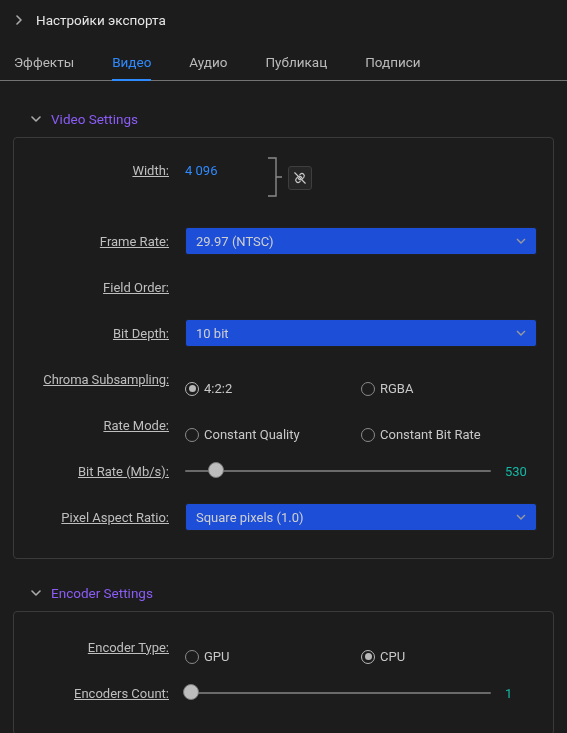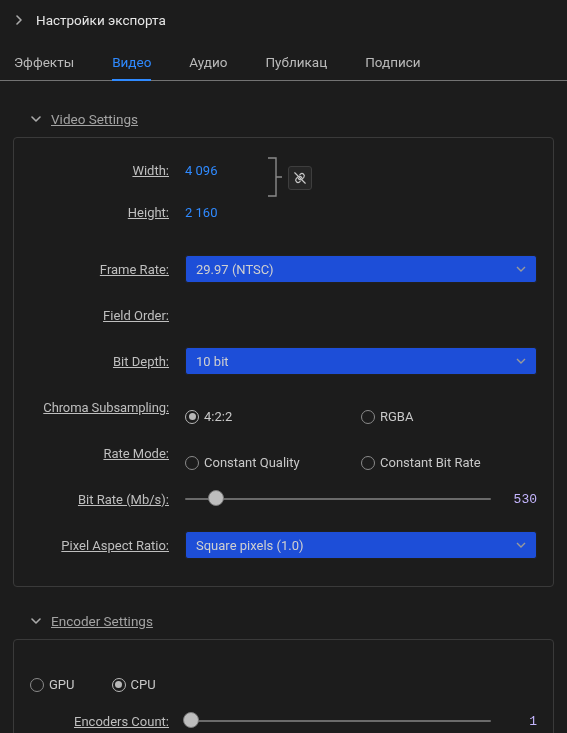--- a/index.html
+++ b/index.html
@@ -14,21 +14,21 @@
   
   .tabs{display:flex;gap:38px;padding:4px 0 0 14px;border-bottom:1px solid #737373;}
   .tab{color:#bababa;padding:6px 0 10px 0;cursor:pointer;position:relative;font-size:13.5px;}
   .tab.active{color:#2f8aff;}
   .tab.active::after{content:"";position:absolute;left:0;right:0;bottom:-1px;height:2px;background:#2f8aff;}
 
   .wrap{padding:30px 13px 0 13px;}
 
   
   .sechdr{display:flex;align-items:center;gap:10px;padding:0 0 10px 18px;}
-  .sec-title{color:#a3a3a3;font-size:13.5px;text-decoration:underline;}
+  .sec-title{color:#8b5cf6;font-size:13.5px;}
 
   
   .secbody{border:1px solid #3a3a3a;border-radius:4px;padding:18px 16px 24px 16px;margin-bottom:26px;}
 
   
   .row{display:grid;grid-template-columns:155px 1fr;align-items:center;min-height:34px;}
   .row.tight{min-height:28px;}
   .lbl{color:#bfbfbf;text-align:right;padding-right:16px;font-size:13px;text-decoration:underline;}
   .fld{display:flex;align-items:center;gap:12px;color:#c8c8c8;}
   .linkval{color:#2f8aff;cursor:ew-resize;}
@@ -52,21 +52,21 @@
   .radio{width:14px;height:14px;border-radius:50%;border:1.5px solid #8a8a8a;display:flex;align-items:center;justify-content:center;flex:0 0 auto;}
   .radio.sel{border-color:#b8b8b8;}
   .radio.sel::after{content:"";width:7px;height:7px;border-radius:50%;background:#b8b8b8;}
   .radlbl{color:#c8c8c8;}
 
   
   .sliderrow{display:flex;align-items:center;gap:14px;flex:1;}
   .slider{position:relative;flex:1;height:18px;}
   .track{position:absolute;top:8px;left:0;right:0;height:2px;background:#6a6a6a;border-radius:2px;}
   .thumb{position:absolute;top:0;width:16px;height:16px;border-radius:50%;background:#bdbdbd;border:1px solid #7a7a7a;transform:translateX(-50%);}
-  .slval{color:#c4b5fd;min-width:32px;text-align:right;font-family:Liberation Mono, monospace;}
+  .slval{color:#14b8a6;min-width:32px;}
 
   
   svg{display:block;}
 </style>
 </head>
 <body>
 
 <div class="panel">
 
   <div class="hdr">
@@ -100,26 +100,20 @@
     <div class="secbody">
 
       <div class="dims">
         <div class="row tight">
           <span class="lbl">Width:</span>
           <div class="fld">
               <span class="linkval">4 096</span>
             </div>
         </div>
         <div style="height:14px"></div>
-        <div class="row tight">
-          <span class="lbl">Height:</span>
-          <div class="fld">
-              <span class="linkval">2 160</span>
-            </div>
-        </div>
 
         <div class="bracket">
           <svg width="16" height="46" viewBox="0 0 16 46">
             <path d="M2 4 L10 4 L10 42 L2 42 M10 23 L16 23" stroke-width="1.4"></path>
           </svg>
         </div>
         <div class="lockbtn">
           <span>
             <svg width="16" height="14" viewBox="0 0 24 24" fill="none" stroke="#c8c8c8" stroke-width="2" stroke-linecap="round">
               <path d="M9 12.5a4 4 0 0 0 6.5 1.3l3-3a4 4 0 0 0-5.6-5.6l-1.3 1.3"></path>
@@ -236,20 +230,21 @@
         <svg width="10" height="8" viewBox="0 0 10 8">
             <path d="M1 2 L5 6 L9 2" stroke="#aaaaaa" stroke-width="1.6" fill="none" stroke-linecap="round" stroke-linejoin="round"></path>
           </svg>
       </span>
       <span class="sec-title">Encoder Settings</span>
     </div>
 
     <div class="secbody">
 
       <div class="row">
+        <span class="lbl">Encoder Type:</span>
         <div class="fld radgrp">
           <div class="radcol">
             <span class="radio"></span>
             <span class="radlbl">GPU</span>
           </div>
           <div class="radcol">
             <span class="radio sel"></span>
             <span class="radlbl">CPU</span>
           </div>
         </div>

